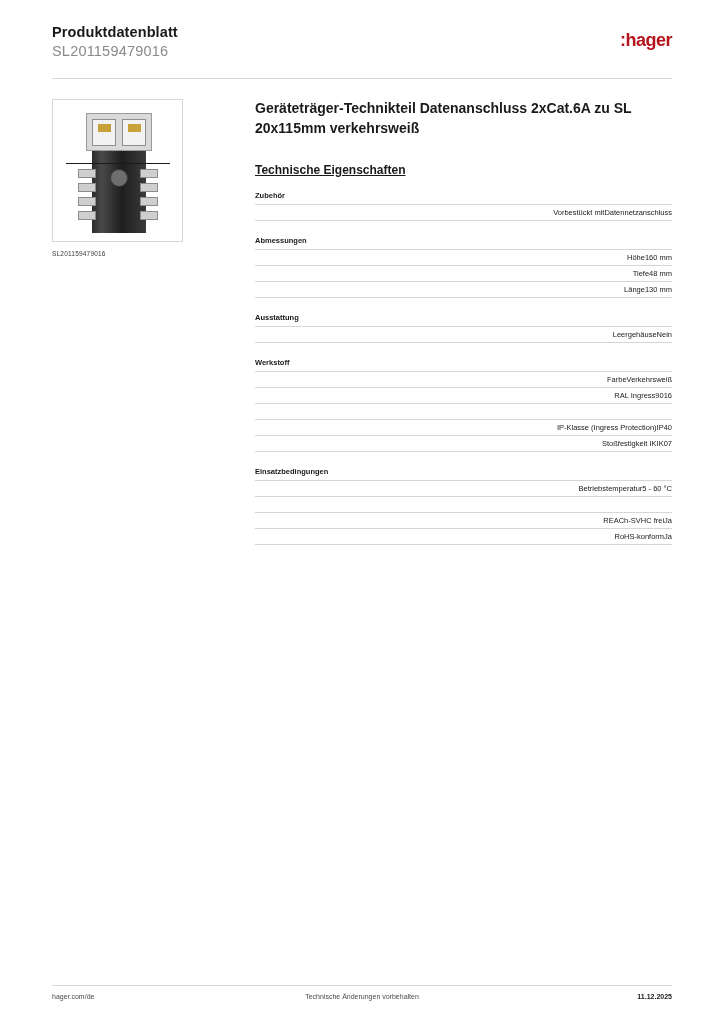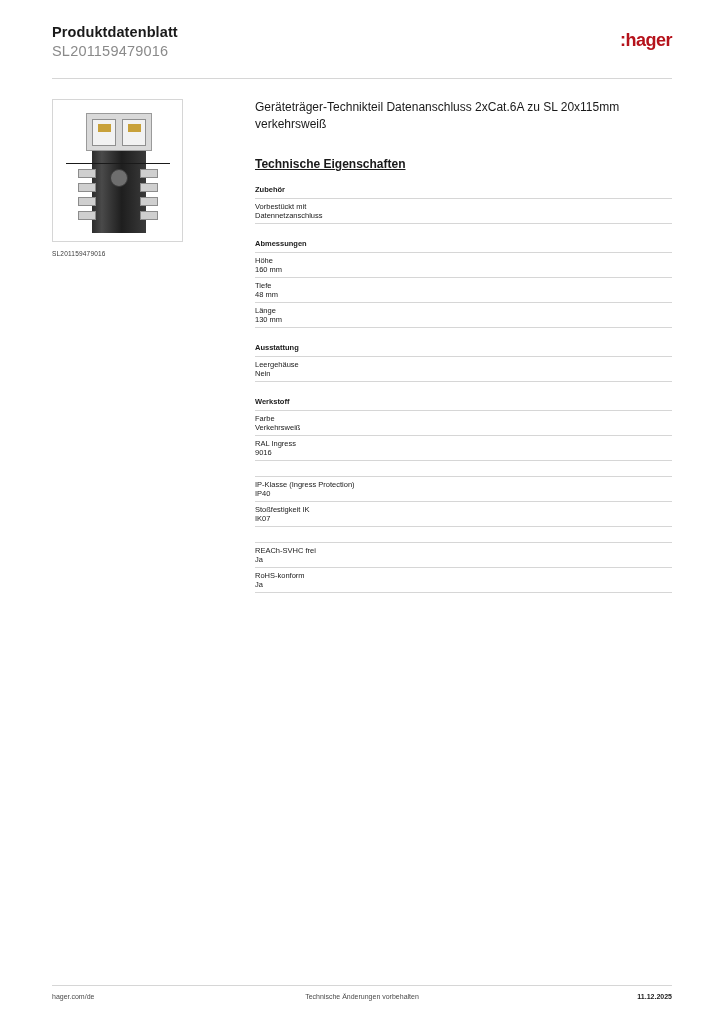--- a/index.html
+++ b/index.html
@@ -154,22 +154,22 @@
   }
   .image-caption {
     margin-top: 8px;
     font-size: 6.5px;
     color: #3a3a3a;
     letter-spacing: 0.2px;
   }
 
   
   .product-desc {
-    font-size: 12px;
-    font-weight: normal;
+    font-size: 14px;
+    font-weight: bold;
     color: #1a1a1a;
     line-height: 1.4;
     margin-bottom: 24px;
   }
   .section-heading {
     font-size: 12px;
     font-weight: bold;
     color: #1a1a1a;
     margin-bottom: 14px;
     text-decoration: underline;
@@ -184,21 +184,20 @@
     padding-bottom: 4px;
   }
   .spec-row {
     display: flex;
     justify-content: flex-end;
     align-items: baseline;
     border-top: 1px solid #d6d6d6;
     padding: 3px 0 3px 0;
     font-size: 7.5px;
     color: #1a1a1a;
-    flex-direction: column;
   }
   .spec-row:last-child {
     border-bottom: 1px solid #d6d6d6;
   }
   .spec-label { color: #1a1a1a; }
   .spec-value { color: #1a1a1a; text-align: right; }
 
   
   .footer {
     position: absolute;
@@ -315,20 +314,27 @@
         <div class="spec-row">
           <span class="spec-label">IP-Klasse (Ingress Protection)</span>
           <span class="spec-value">IP40</span>
         </div>
         <div class="spec-row">
           <span class="spec-label">Stoßfestigkeit IK</span>
           <span class="spec-value">IK07</span>
         </div>
       </div>
 
+      <div class="group">
+        <div class="group-title">Einsatzbedingungen</div>
+        <div class="spec-row">
+          <span class="spec-label">Betriebstemperatur</span>
+          <span class="spec-value">5 - 60 °C</span>
+        </div>
+      </div>
 
       <div class="group">
         <div class="spec-row">
           <span class="spec-label">REACh-SVHC frei</span>
           <span class="spec-value">Ja</span>
         </div>
         <div class="spec-row">
           <span class="spec-label">RoHS-konform</span>
           <span class="spec-value">Ja</span>
         </div>

